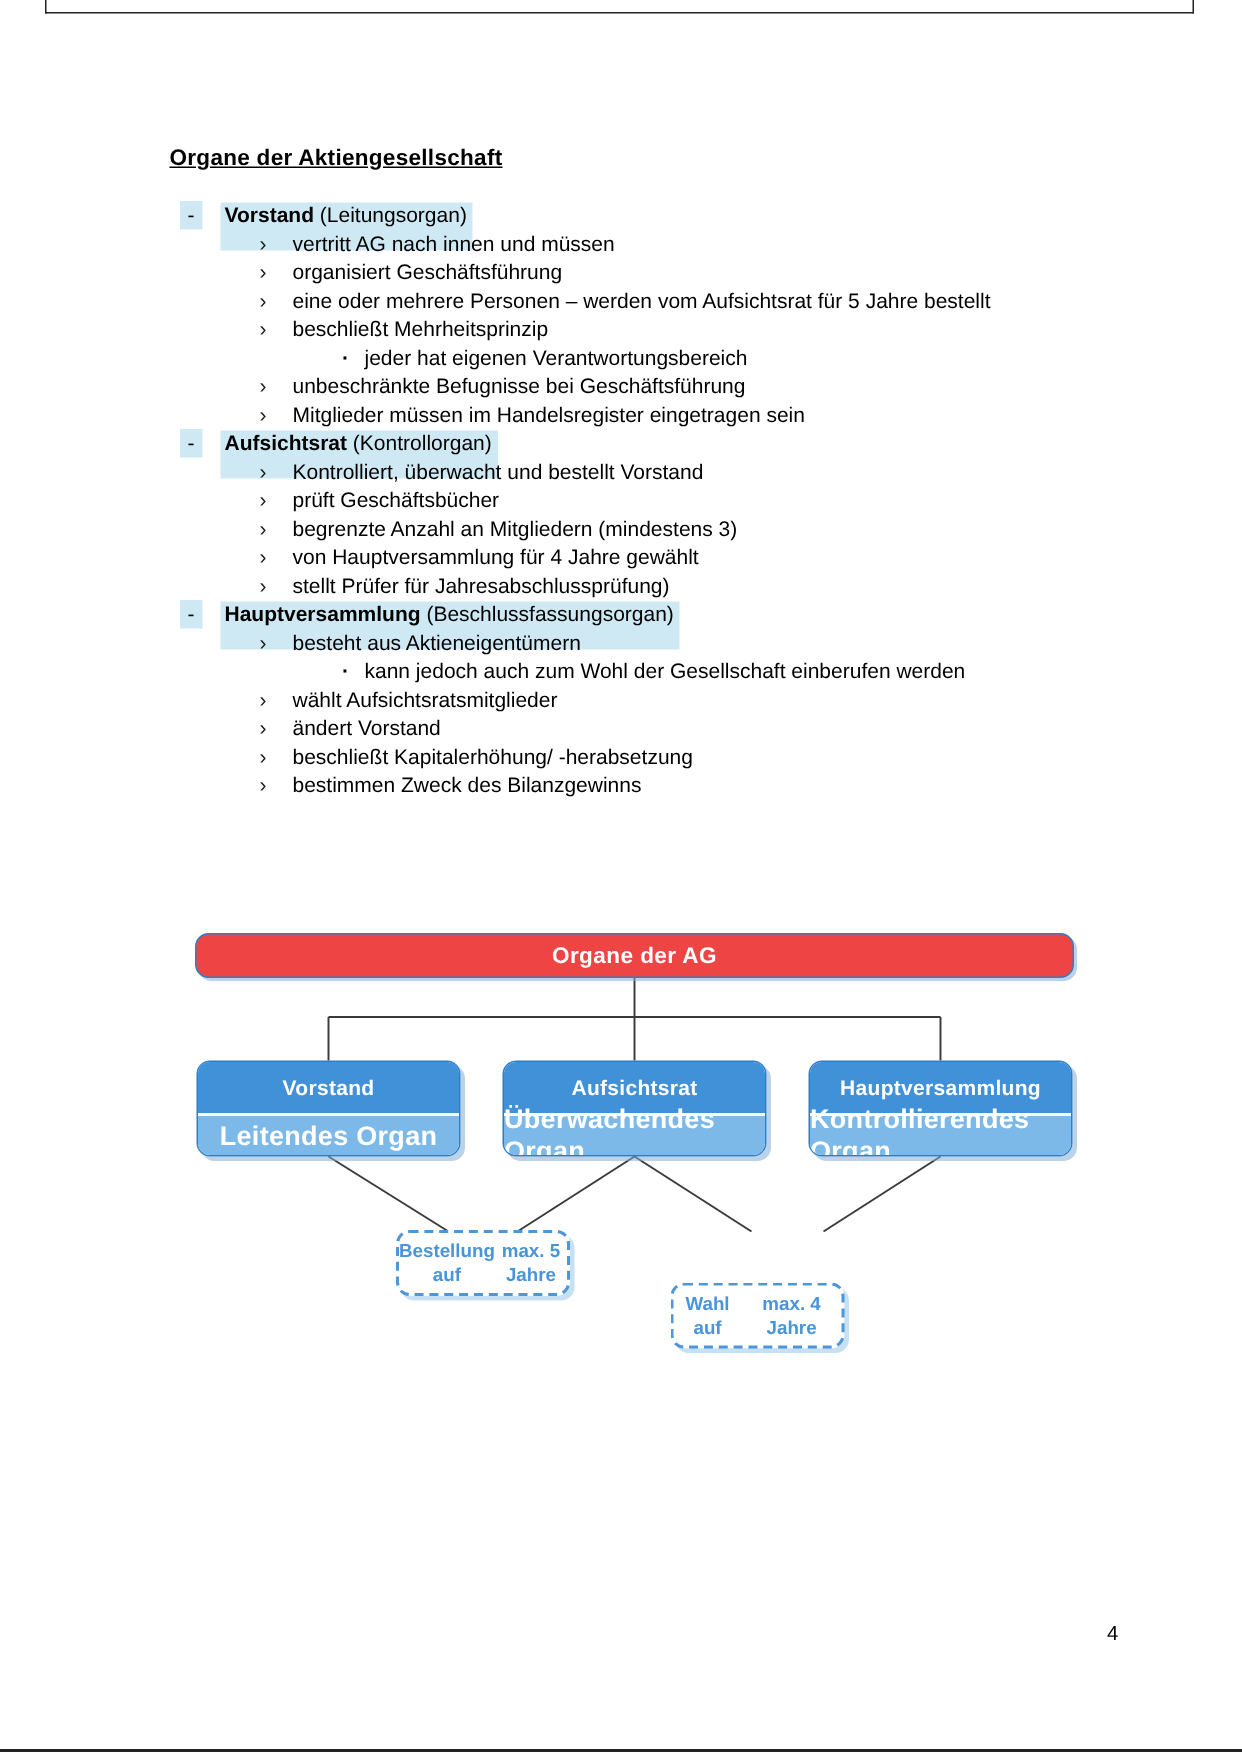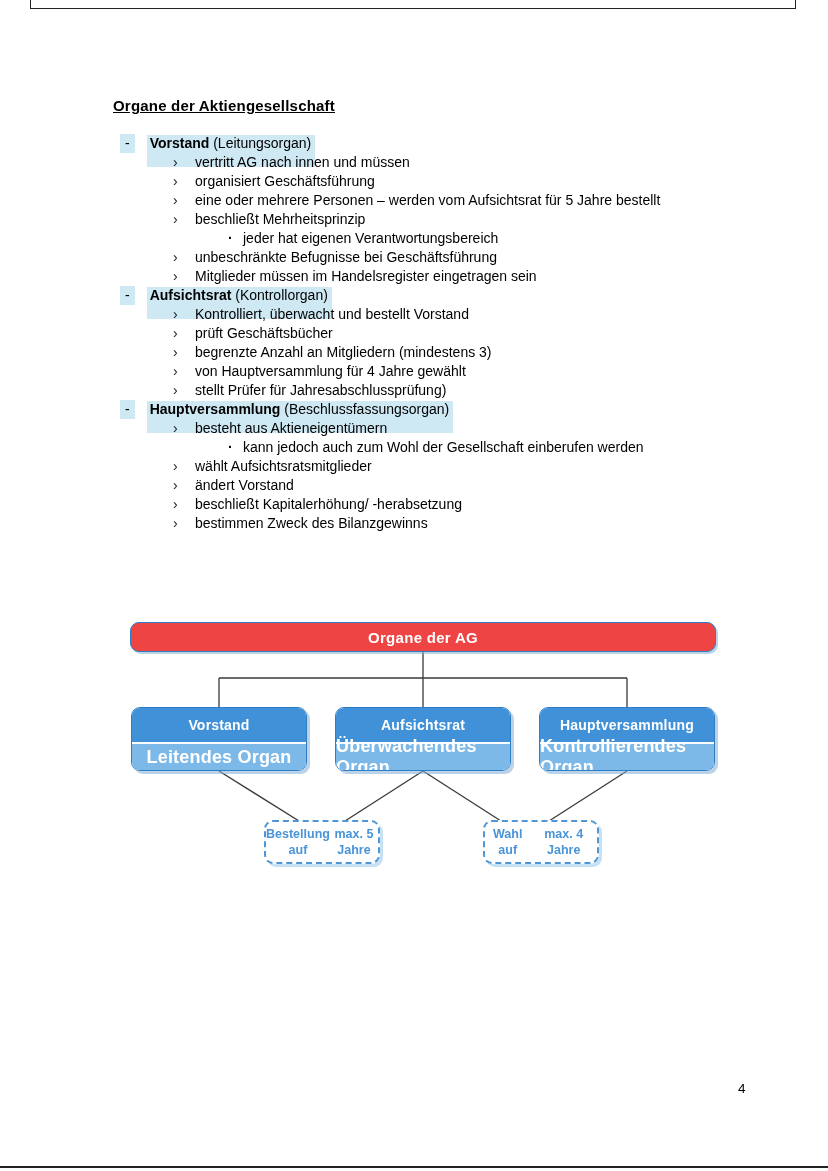--- a/index.html
+++ b/index.html
@@ -56,21 +56,21 @@
     display:flex; align-items:center; justify-content:center;
   }
   .callout {
     position:absolute; top:820px; width:112px; height:40px; background:#fff;
     border:2px dashed #4e96d6; border-radius:9px;
     box-shadow:3px 3px 0 #c6e0f4;
     color:#4a94d8; font-weight:bold; font-size:12.5px; line-height:16px;
     display:flex; flex-direction:row; align-items:center; justify-content:center;
     text-align:center;
   }
-  .c1 { left:264px; } .c2 { left:483px; }
+  .c1 { left:264px; } .c2 { left:447px;margin-top:35px; }
 
   .page-number { position:absolute; left:738px; top:1081px; font-size:13.5px; }
 </style>
 </head>
 <body>
 
 <div class="page">
 
   <div class="scan-top"></div>
   <div class="scan-tick-l"></div>

